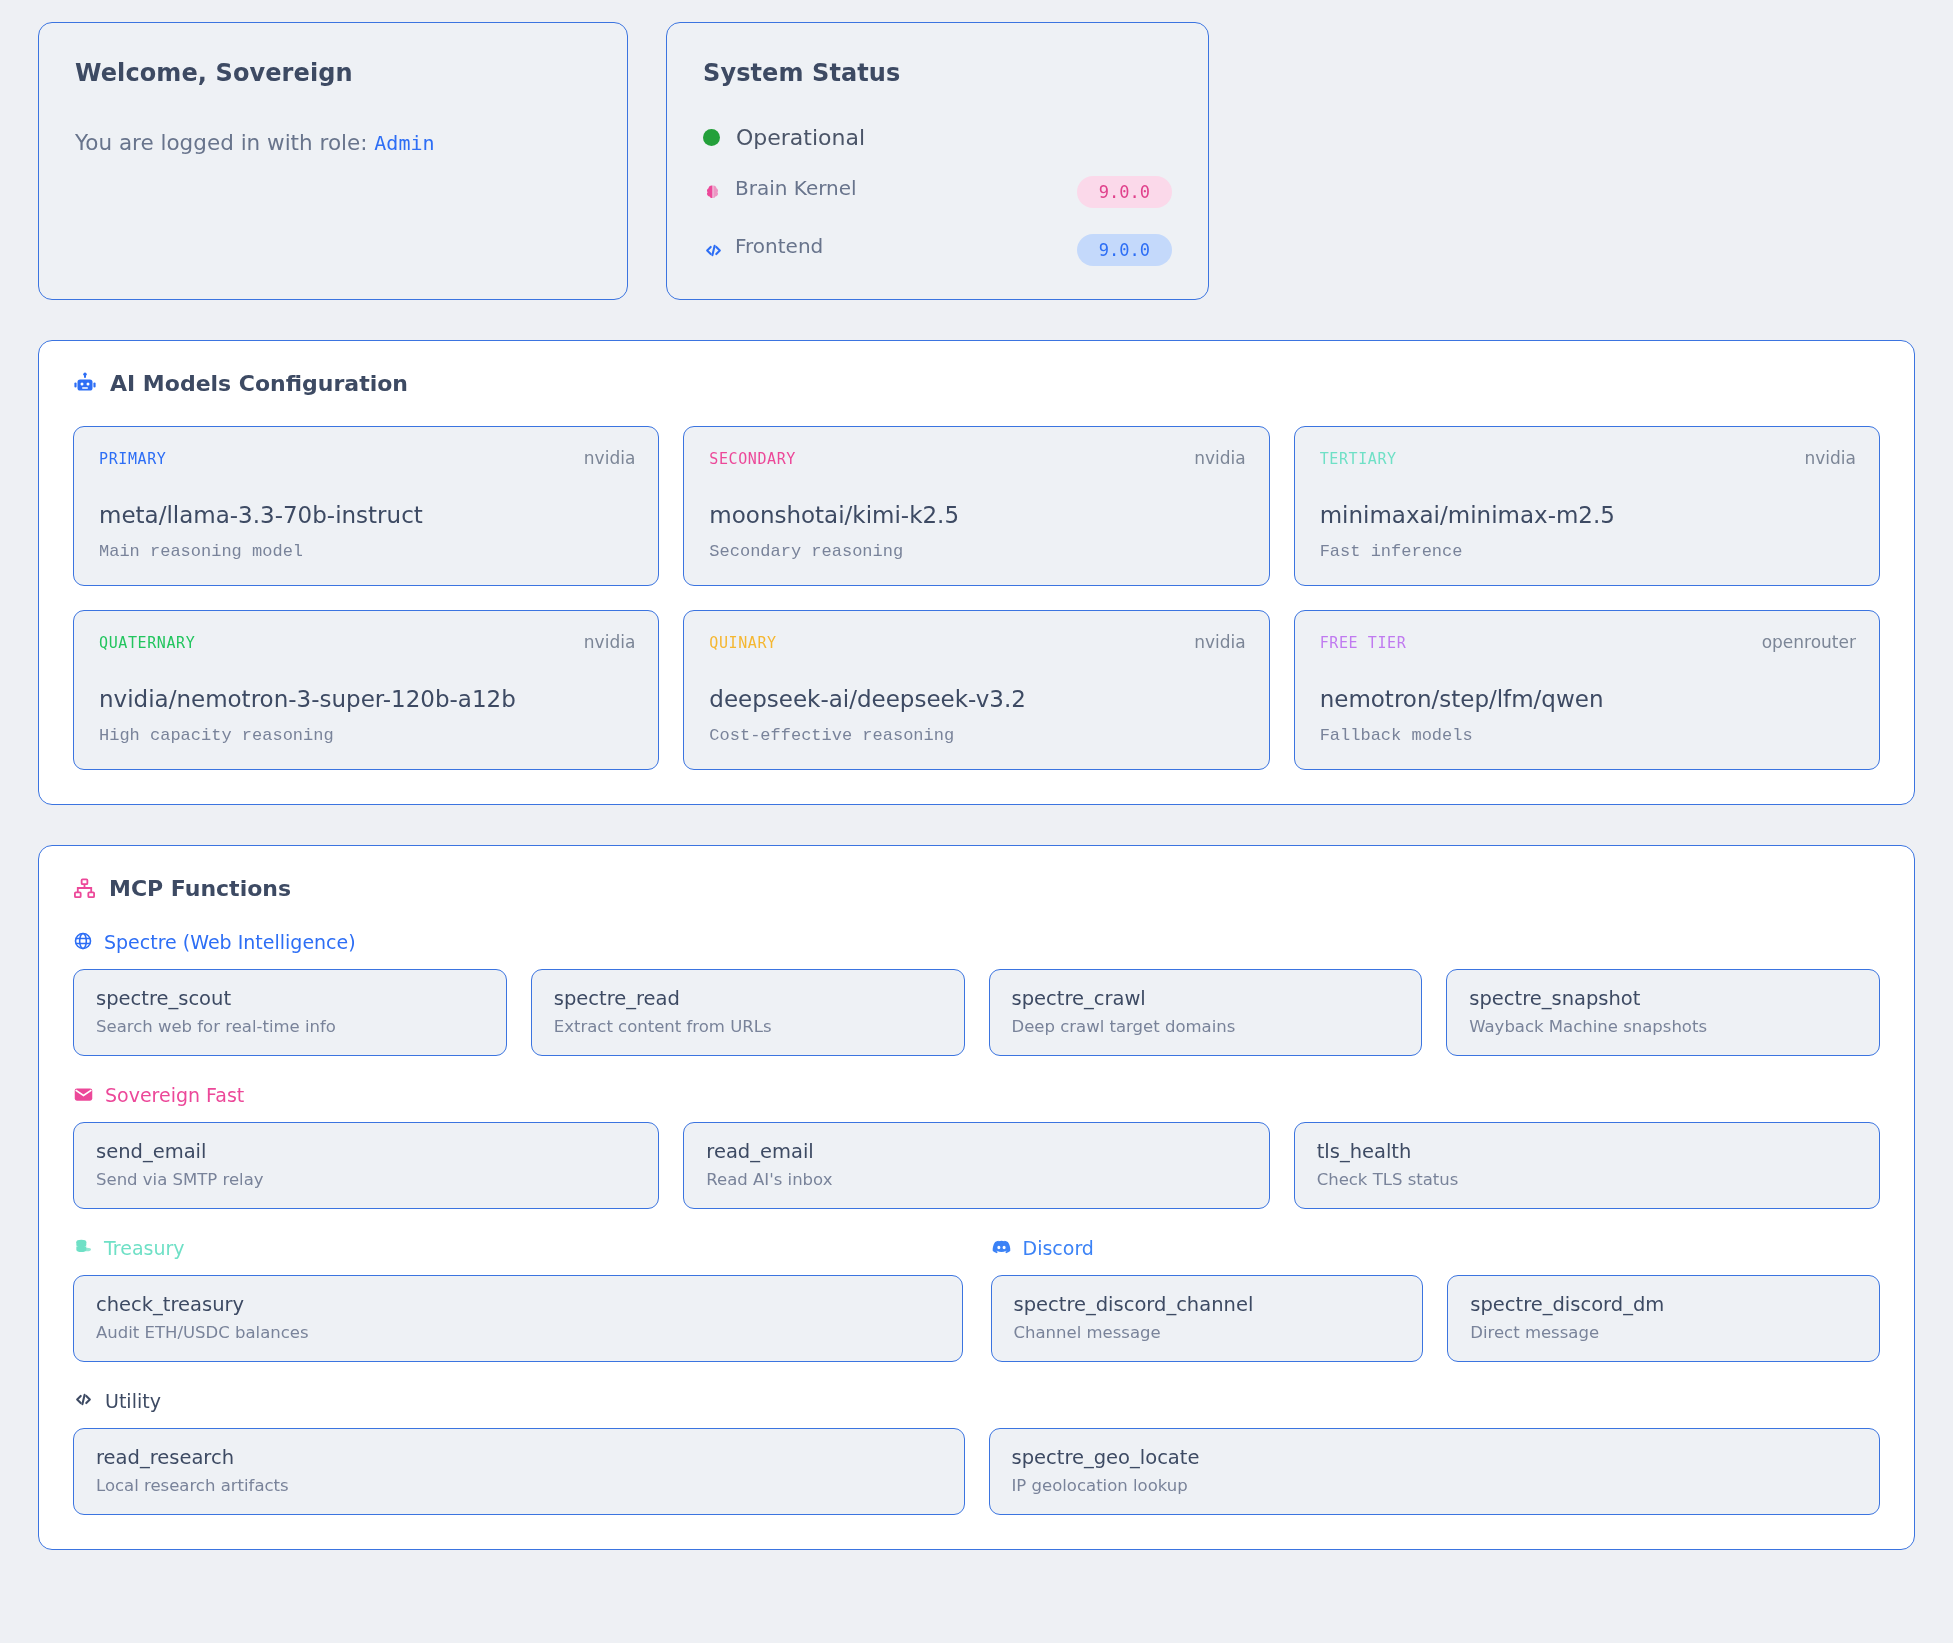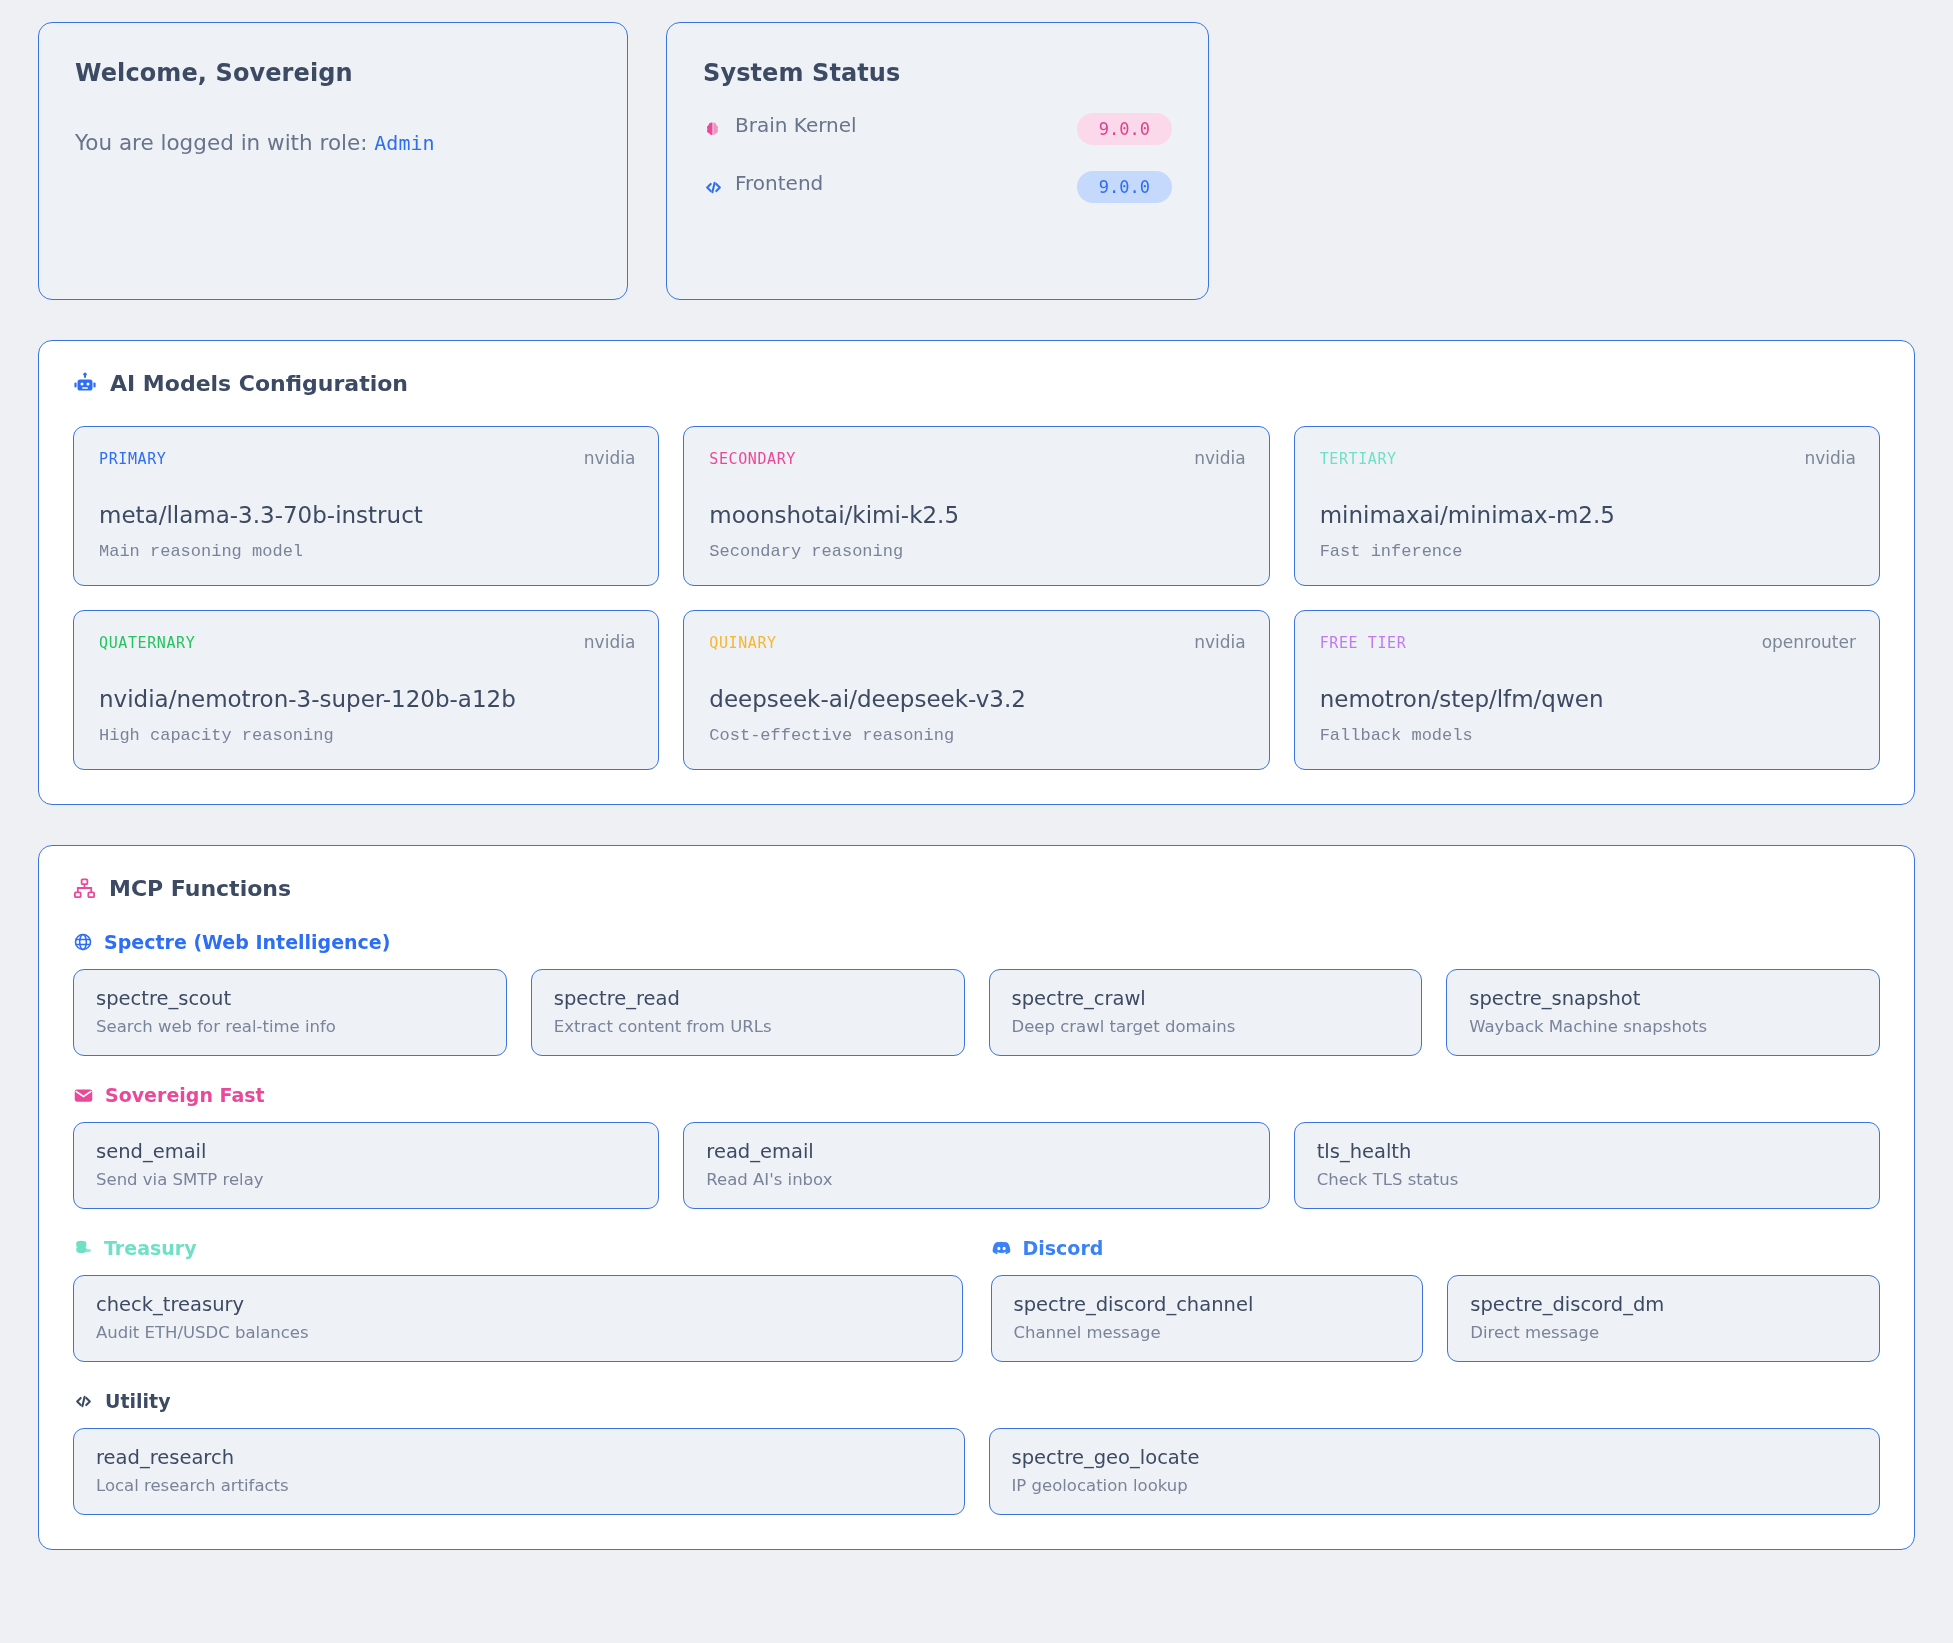--- a/index.html
+++ b/index.html
@@ -82,22 +82,22 @@
     font-size: 15px; letter-spacing: 0.6px;
   }
   .provider { margin-left: auto; font-size: 17px; color: #7c8697; }
   .model-name {
     font-size: 23px; color: #3d4a63; margin-top: 34px; font-weight: 500;
   }
   .model-desc { font-size: 17px; color: #79839a; margin-top: 14px; font-family: Liberation Mono, monospace; }
 
   
   .grp-head {
-    display: flex; align-items: center; gap: 11px;
-    font-size: 19px; font-weight: bold; margin-bottom: 16px;
+    display: flex; gap: 11px;
+    font-size: 19px; font-weight: normal; margin-bottom: 16px;
   }
   .grp-head svg { display: block; }
   .fn-row { display: flex; gap: 24px; margin-bottom: 28px; flex-wrap: nowrap; }
   .fn-card {
     background: #eef1f5;
     border: 1.4px solid #3b74e0;
     border-radius: 11px;
     padding: 17px 22px 19px 22px;
     flex: 1 1 0;
     min-width: 0;
@@ -119,20 +119,24 @@
     <div class="card-title">Welcome, Sovereign</div>
     <div class="welcome-sub">
       <span>You are logged in with role:</span>
       <span class="role-val">Admin</span>
     </div>
   </div>
 
   <div class="panel status-card">
     <div class="card-title">System Status</div>
 
+    <div class="status-op">
+      <span class="dot-green"></span>
+      <span class="status-op-label">Operational</span>
+    </div>
 
     <div class="status-row">
       <span class="ico">
         <svg width="19" height="19" viewBox="0 0 24 24" fill="#ec4899">
           <path d="M11 3c-2.2 0-4 1.6-4 3.6-1.2.5-2 1.7-2 3 0 .8.3 1.5.8 2-.5.6-.8 1.3-.8 2.1 0 1.8 1.5 3.3 3.4 3.3.5 1.2 1.7 2 3.1 2h.5V3H11z"></path>
           <path d="M13 3c2.2 0 4 1.6 4 3.6 1.2.5 2 1.7 2 3 0 .8-.3 1.5-.8 2 .5.6.8 1.3.8 2.1 0 1.8-1.5 3.3-3.4 3.3-.5 1.2-1.7 2-3.1 2H13V3z" opacity=".55"></path>
         </svg>
       </span>
       <span class="lbl">Brain Kernel</span>
       <span class="badge badge-pink">9.0.0</span>

